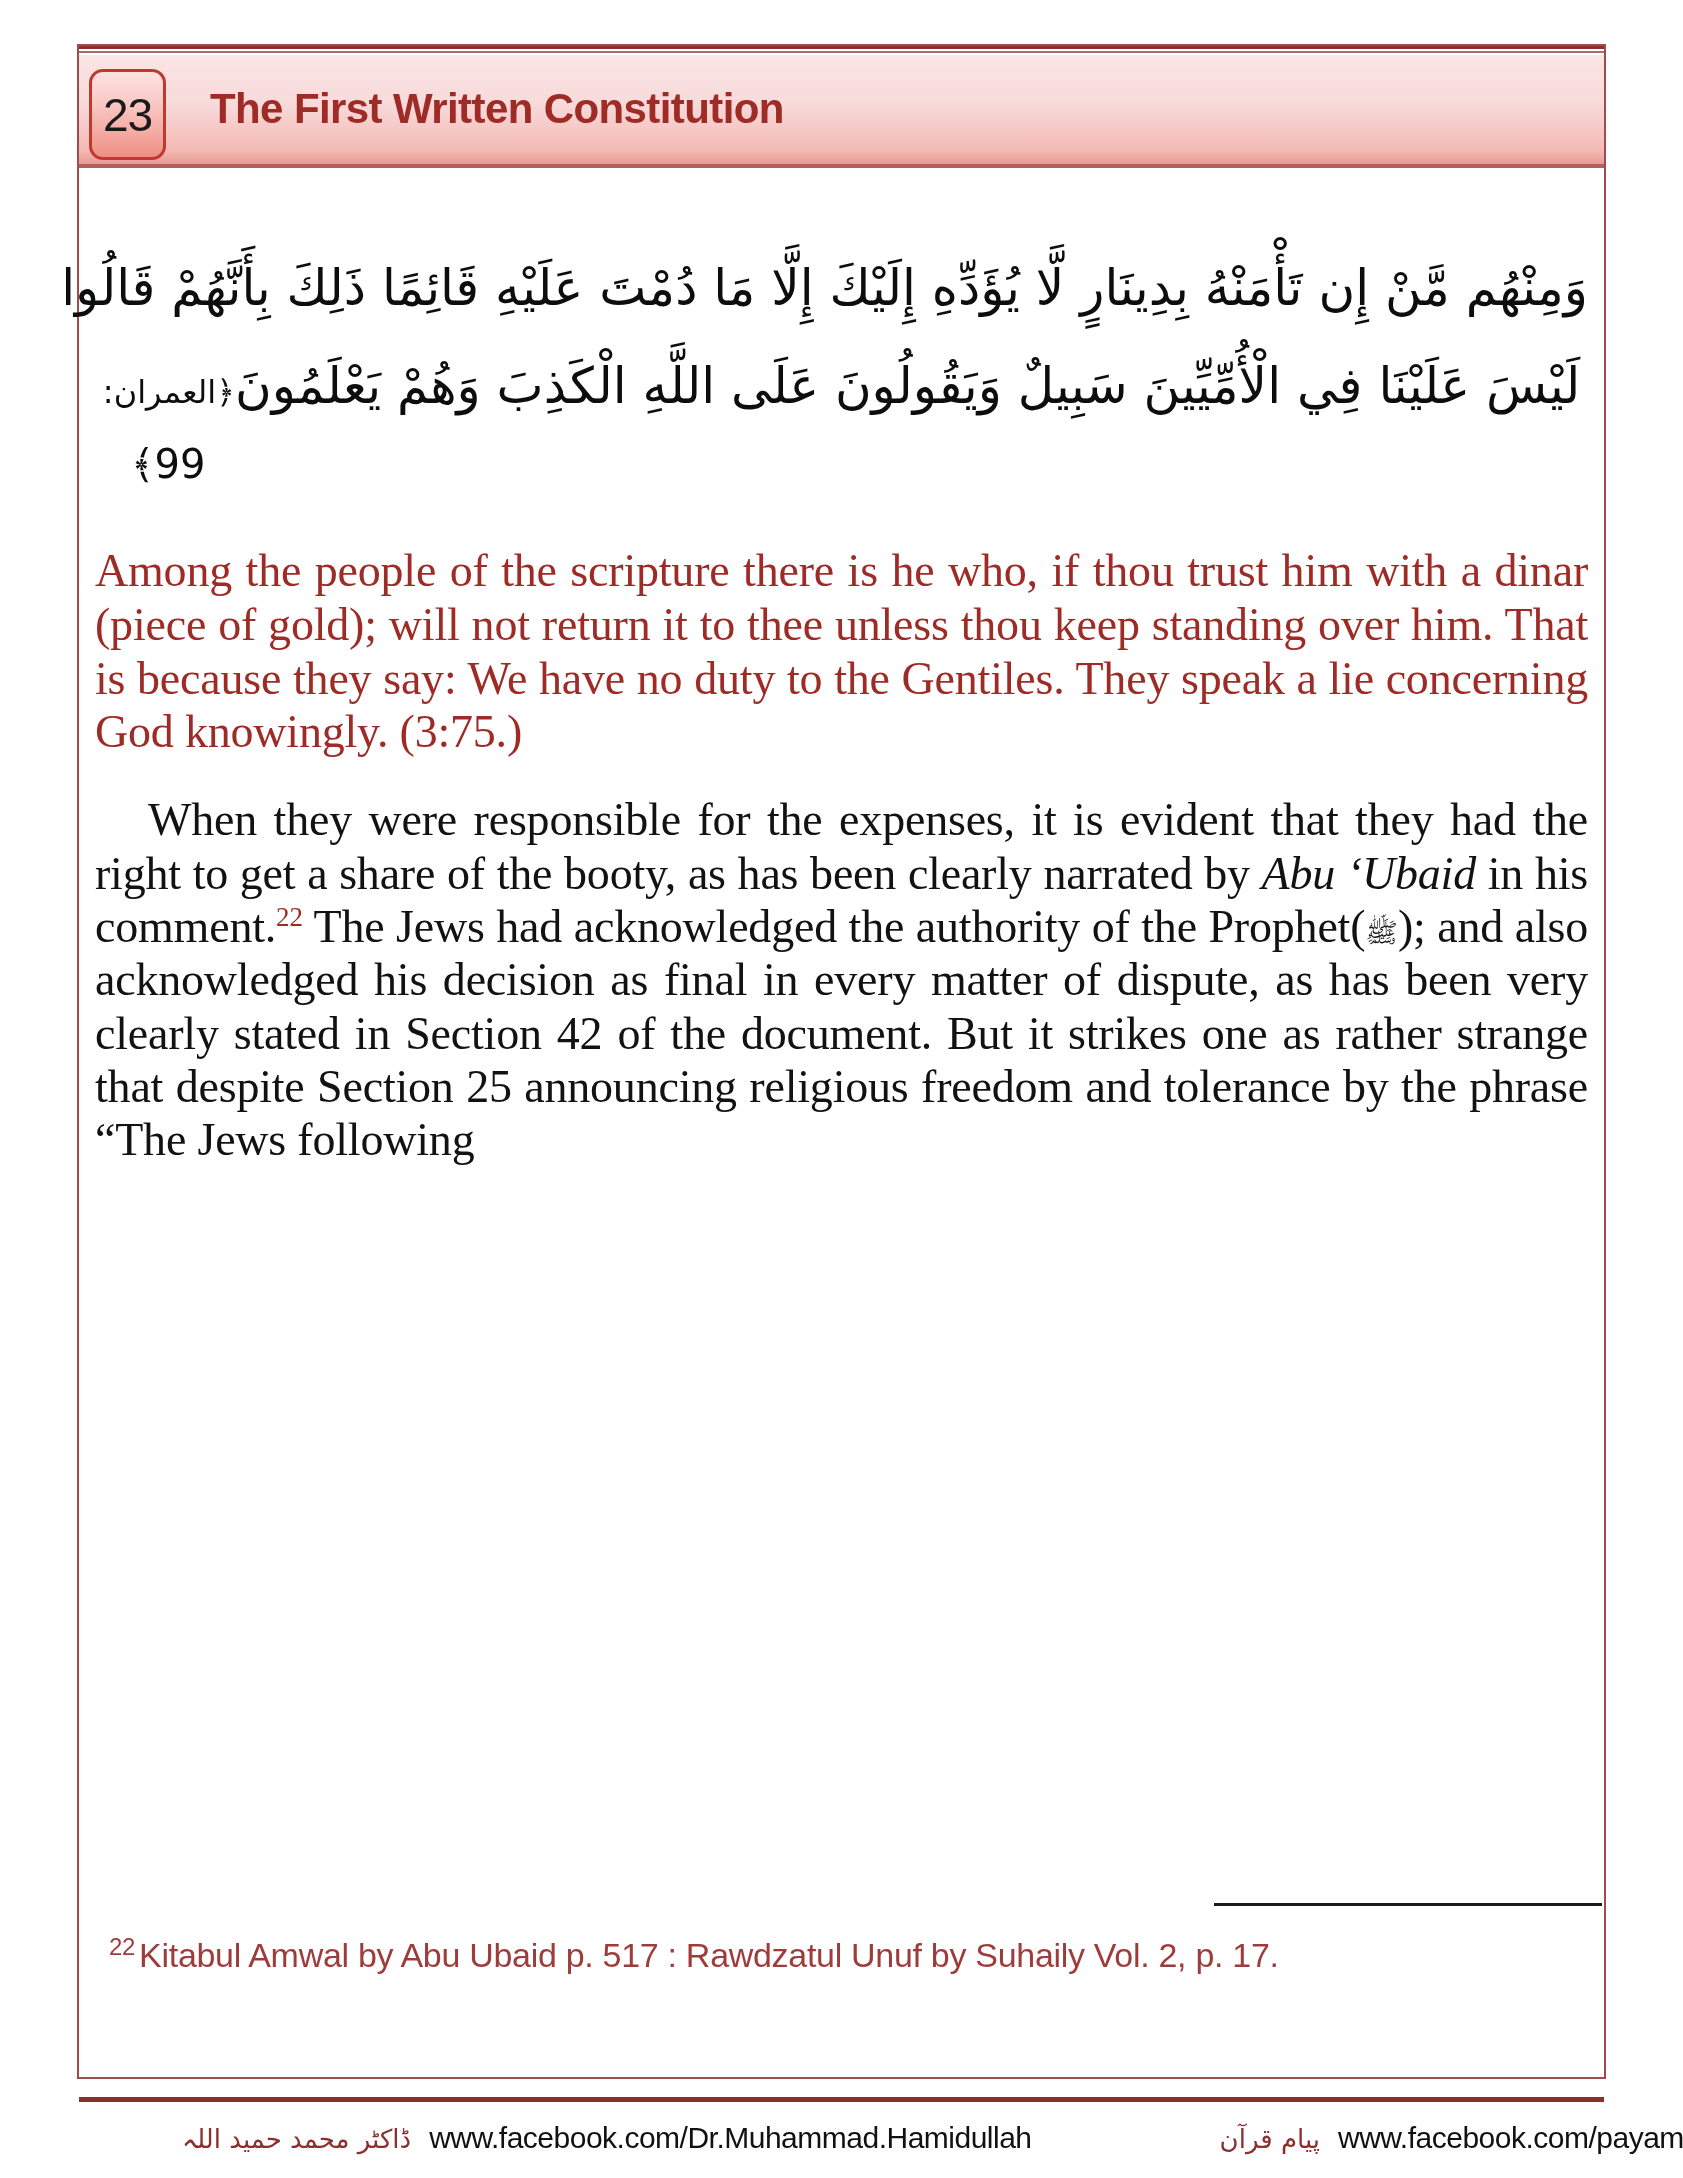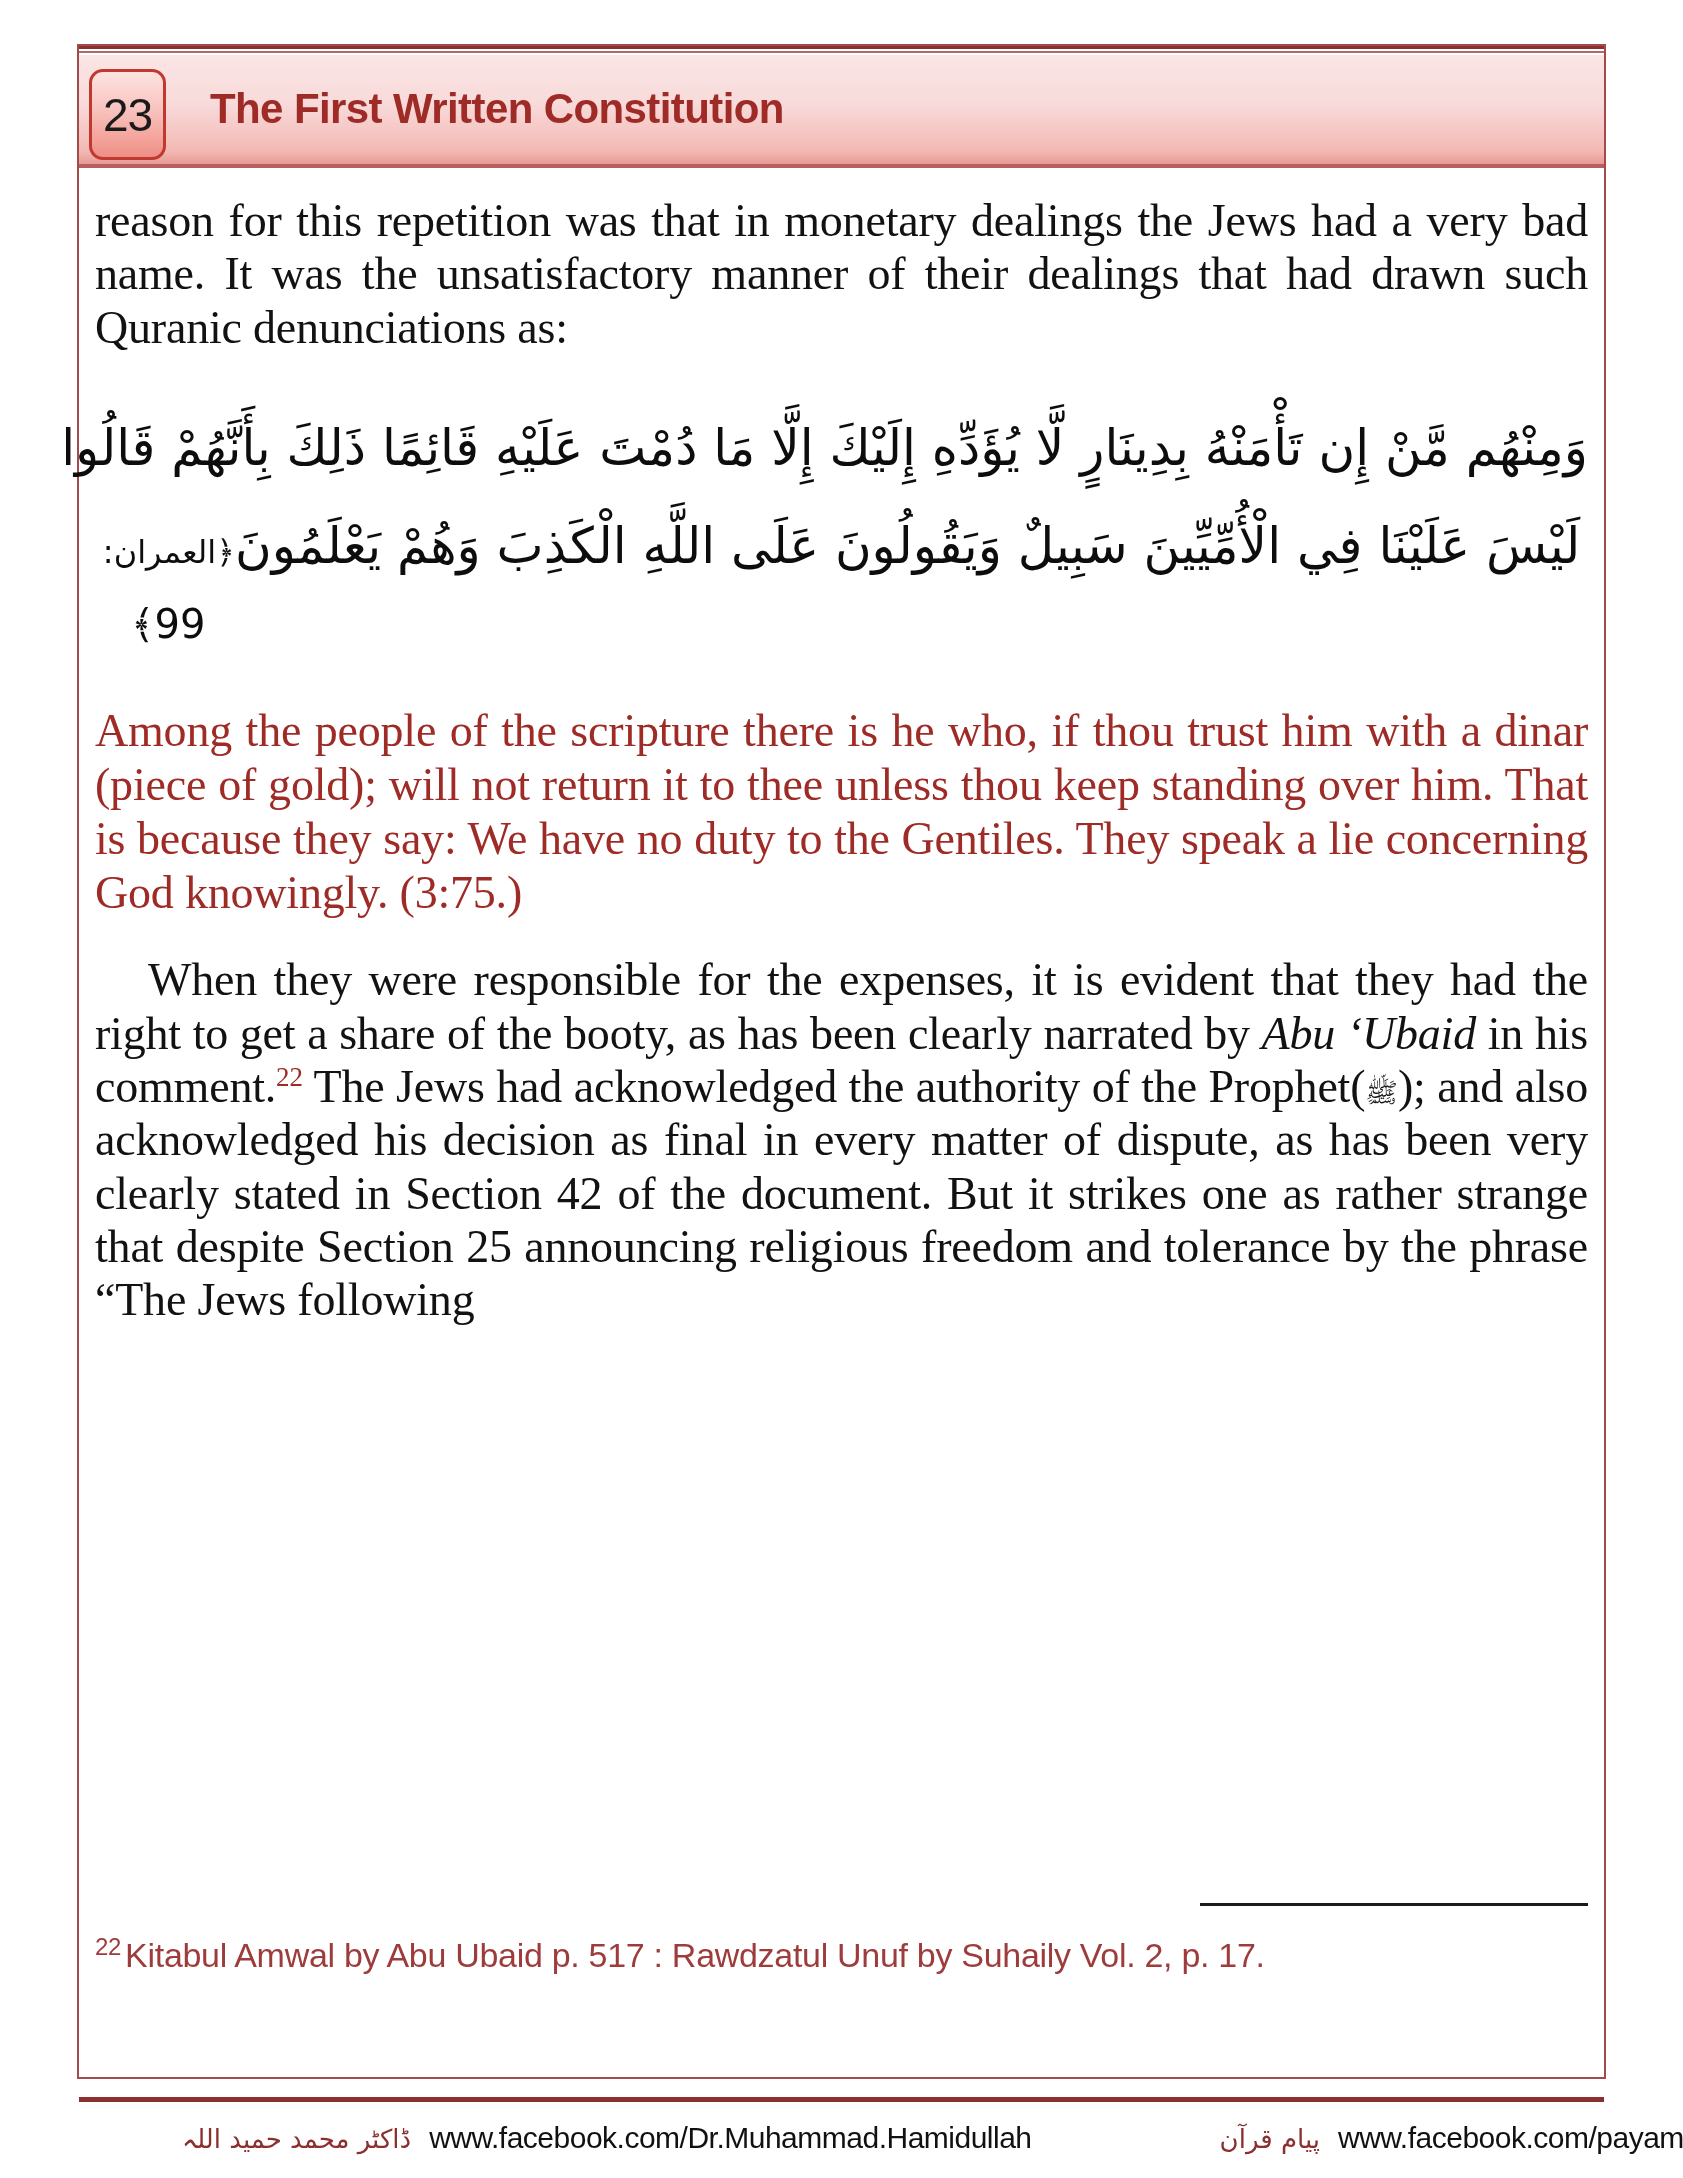--- a/index.html
+++ b/index.html
@@ -191,21 +191,21 @@
     text-align-last: left;
     font-family: "Liberation Serif", serif;
     letter-spacing: -0.2px;
   }
 
   .gap-after-translation { height: 34px; }
 
   
   .footnote-area {
     position: absolute;
-    left: 95px;
+    left: 109px;
     top: 1903px;
     width: 1493px;
   }
   .footnote-rule {
     width: 388px;
     height: 3px;
     background: #1a1a1a;
     margin-left: 1105px;
   }
   .footnote-text {
@@ -282,21 +282,20 @@
       <div class="page-num-box">
         <span class="page-num">23</span>
       </div>
       <div class="header-title">The First Written Constitution</div>
     </div>
     <div class="header-rule-bottom"></div>
   </div>
 
   <div class="content">
 
-    <p class="body-par">reason for this repetition was that in monetary dealings the Jews had a very bad name. It was the unsatisfactory manner of their dealings that had drawn such Quranic denunciations as:</p>
 
     <div class="arabic-block">
       <div class="arabic-line">وَمِنْهُم مَّنْ إِن تَأْمَنْهُ بِدِينَارٍ لَّا يُؤَدِّهِ إِلَيْكَ إِلَّا مَا دُمْتَ عَلَيْهِ قَائِمًا ذَلِكَ بِأَنَّهُمْ قَالُوا</div>
       <div class="arabic-line">
         <span>لَيْسَ عَلَيْنَا فِي الْأُمِّيِّينَ سَبِيلٌ وَيَقُولُونَ عَلَى اللَّهِ الْكَذِبَ وَهُمْ يَعْلَمُونَ</span><span class="arabic-ref">﴿العمران:</span>
       </div>
       <div class="verse-num-row">99﴾</div>
     </div>
 
     <p class="translation">Among the people of the scripture there is he who, if thou trust him with a dinar (piece of gold); will not return it to thee unless thou keep standing over him. That is because they say: We have no duty to the Gentiles. They speak a lie concerning God knowingly. (3:75.)</p>

